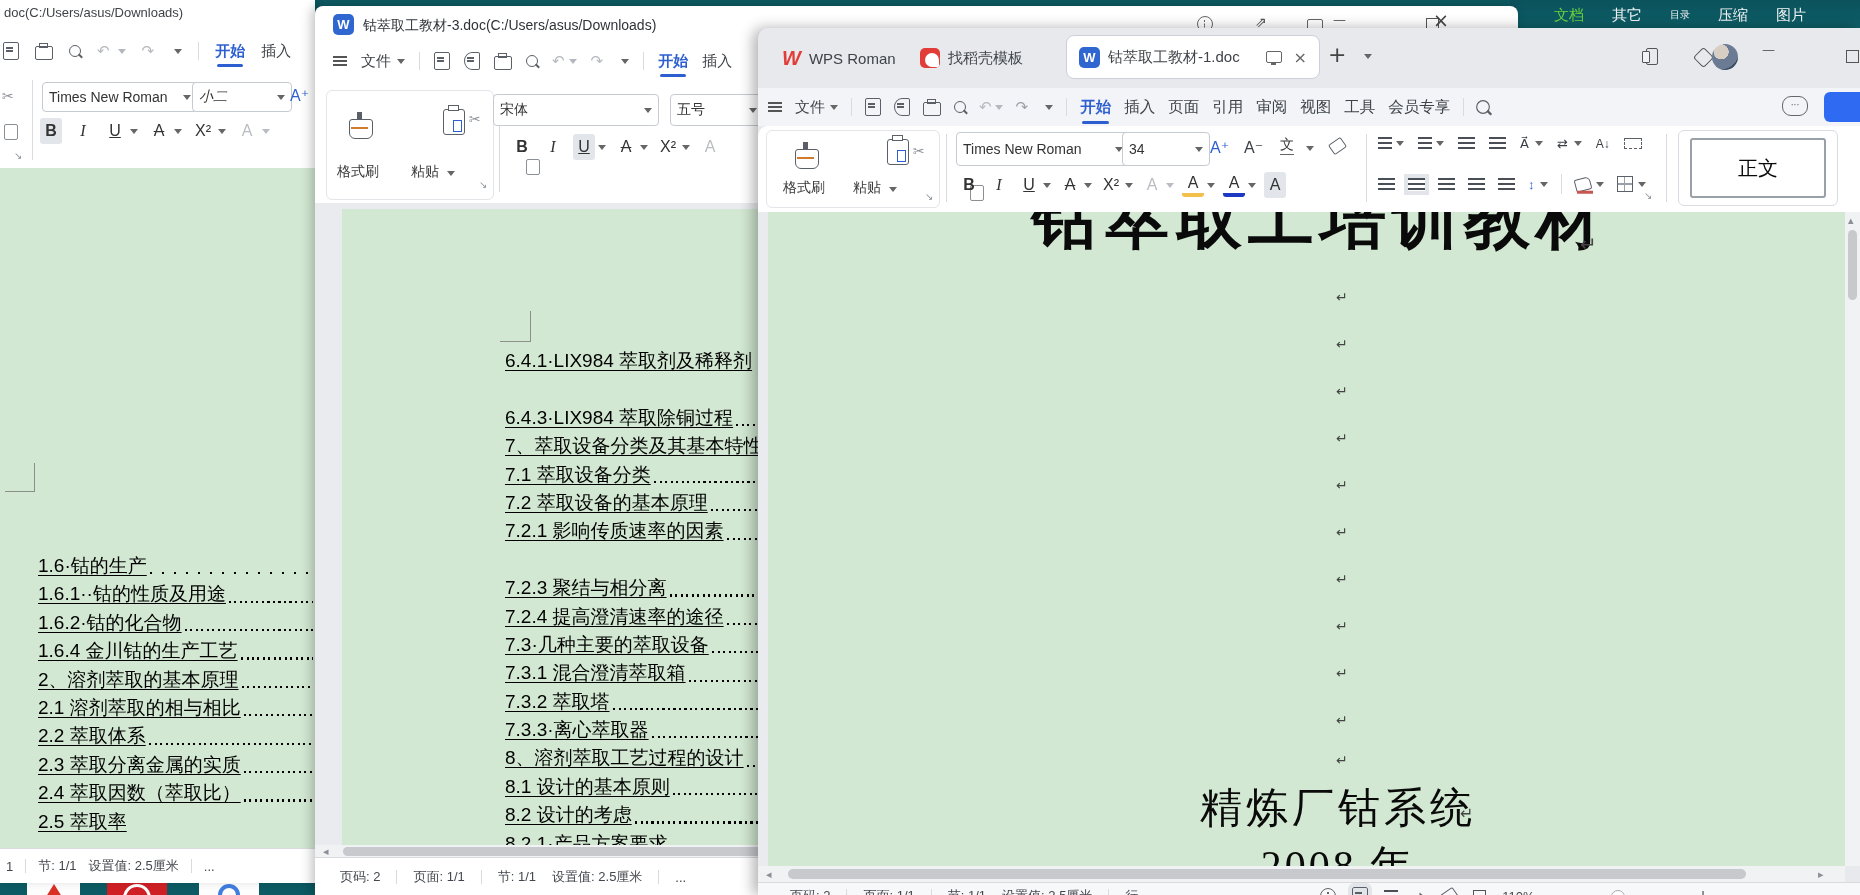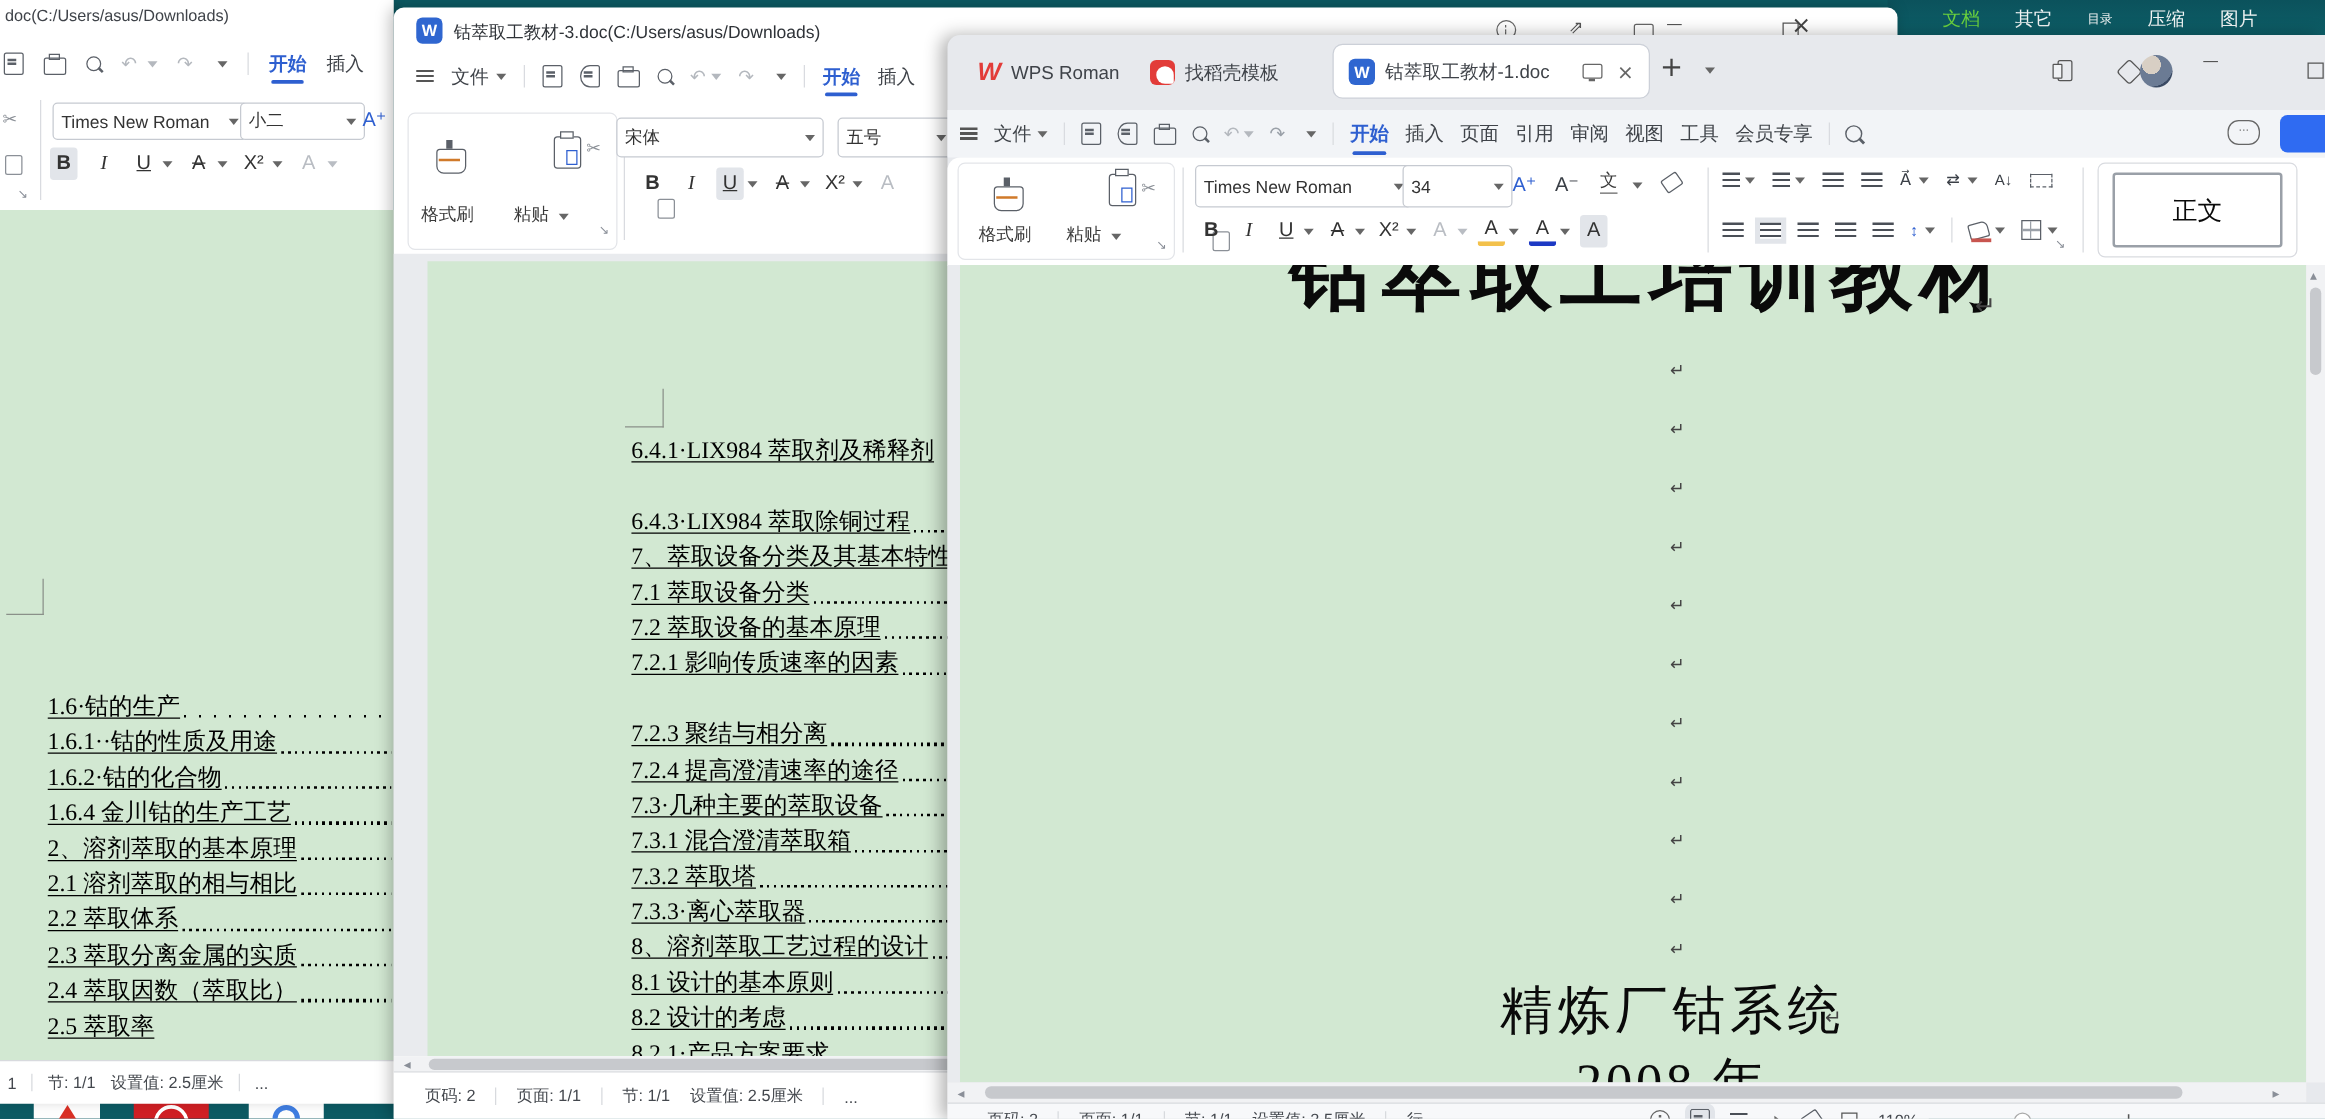--- a/index.html
+++ b/index.html
@@ -52,21 +52,21 @@
   .i-borders::after{content:"";position:absolute;left:0;top:6px;width:14px;height:1.5px;background:#9aa0a8;}
   .i-ruler{width:16px;height:9px;border:1.5px dashed #5b6068;border-top-style:solid;}
   .i-eraser{width:13px;height:10px;border:1.6px solid #5b6068;border-radius:2px;transform:rotate(-35deg);margin-top:4px;}
   .glyph{font-family:"DejaVu Sans",sans-serif;}
   
   .win{position:absolute;background:#fff;}
   .titlebar-text{font-size:13px;color:#3f4349;}
   .menurow{display:flex;align-items:center;font-size:14px;color:#3f4349;}
   .doc-green{background:#d2e8d2;}
   .toc-line{display:flex;align-items:flex-end;height:28.4px;overflow:hidden;}
-  .toc-text{font-family:Liberation Serif, serif;font-size:19px;color:#000;
+  .toc-text{font-family:Liberation Sans, sans-serif;font-size:19px;color:#000;
             text-decoration:underline;text-underline-offset:3px;white-space:nowrap;line-height:28.4px;}
   .leader{flex:1;height:2.2px;margin:0 2px 6px 3px;}
   .leader.dots{background:repeating-linear-gradient(to right,#000 0 2px,transparent 2px 5.5px);}
   .leader.spaced{background:repeating-linear-gradient(to right,#000 0 2.2px,transparent 2.2px 12px);}
   .leader.none{background:none;}
   .statusbar{background:#ffffff;border-top:1px solid #d8dade;display:flex;align-items:center;
              font-size:13px;color:#43474d;}
   .statussep{width:1px;height:14px;background:#d8dade;}
   .scroll-track{background:#f1f2f4;}
   .scroll-thumb{background:#c7c9cd;border-radius:5px;}
@@ -124,21 +124,21 @@
     </div>
 
     <div class="abs" style="left:0;top:72px;width:315px;height:96px;">
       <span class="abs glyph" style="left:2px;top:16px;font-size:14px;color:#8b9097;">✂</span>
       <span class="abs ic i-copy" style="left:4px;top:52px;"></span>
       <div class="abs vsep" style="left:32px;top:8px;height:80px;"></div>
       <div class="abs combo" style="left:42px;top:10px;width:142px;height:28px;">
         <span class="cv">Times New Roman</span>
           <span class="caret"></span>
       </div>
-      <div class="abs combo" style="left:192px;top:10px;width:86px;height:28px;">
+      <div class="abs combo" style="left:192px;top:10px;width:86px;height:28px;font-style:italic;">
         <span class="cv">小二</span>
           <span class="caret"></span>
       </div>
       <span class="abs" style="left:290px;top:14px;font-size:16px;color:#2e5fd0;">A⁺</span>
       <div class="abs" style="left:40px;top:46px;display:flex;gap:10px;align-items:center;">
         <span class="btn-letter active-box" style="font-weight:bold;">B</span>
         <span class="btn-letter" style="font-style:italic;font-family:'Liberation Serif',serif;">I</span>
         <span class="btn-letter" style="text-decoration:underline;">U</span>
           <span class="caret" style="margin-left:-6px;"></span>
         <span class="btn-letter" style="text-decoration:line-through;">A</span>

